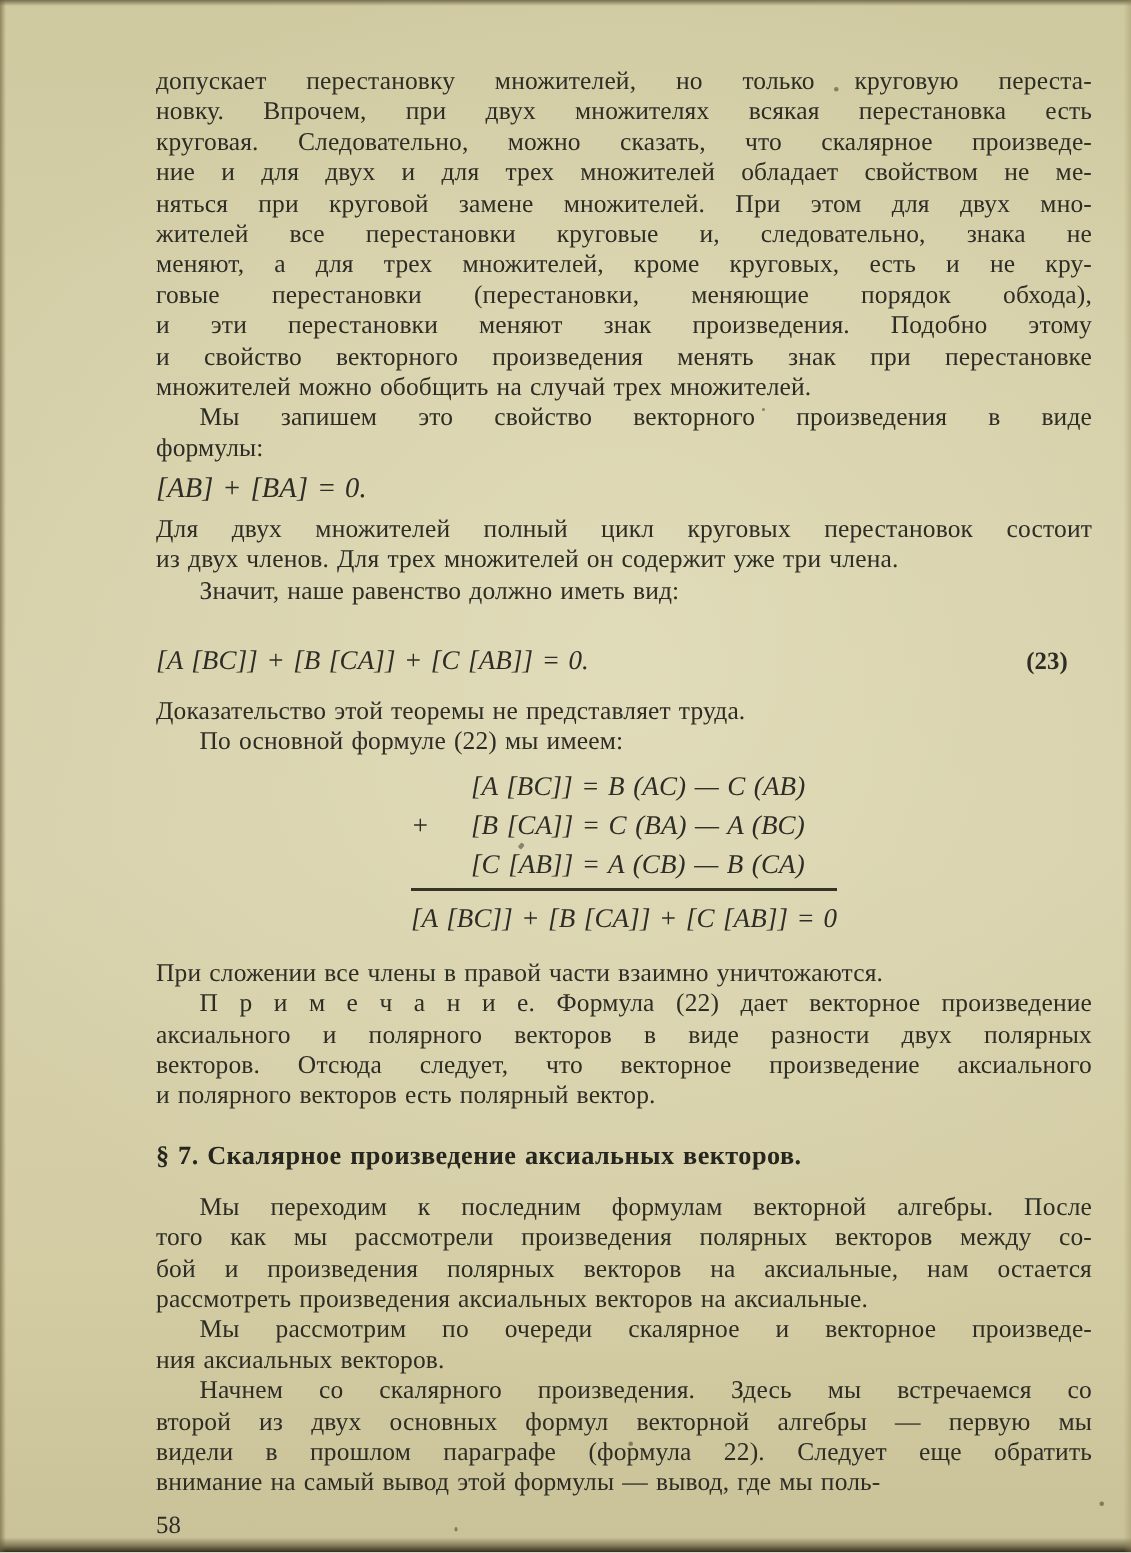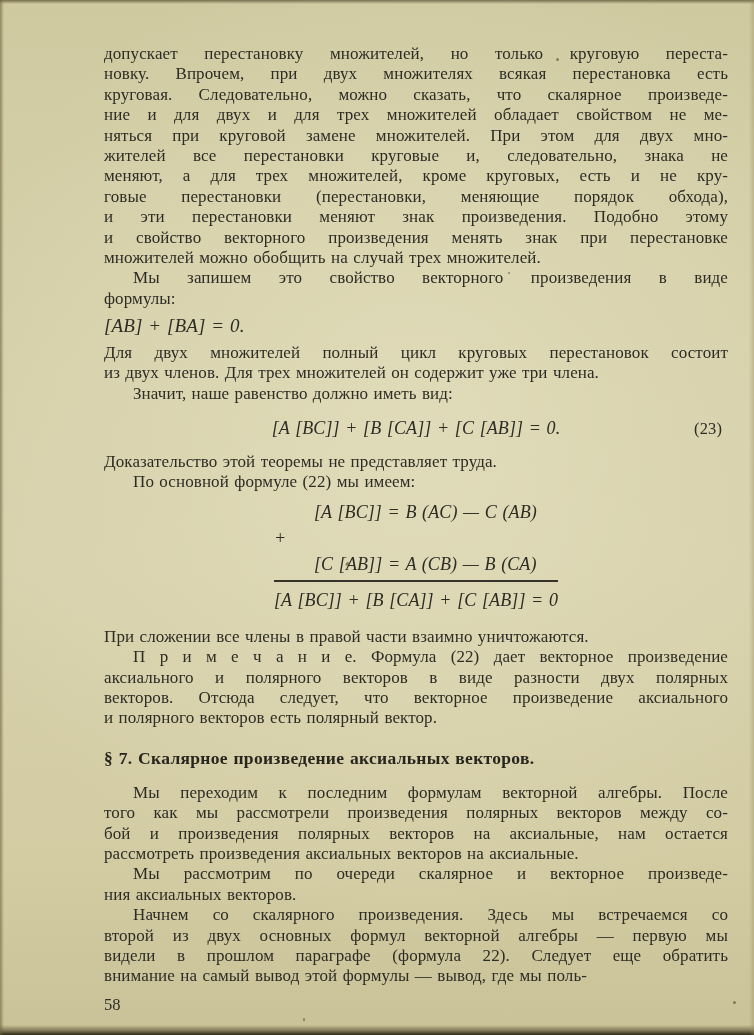--- a/index.html
+++ b/index.html
@@ -57,32 +57,32 @@
   .tline.tlast { text-align-last: left; }
   .tline.tindent { text-indent: 29px; }
 
   .formula {
     font-style: italic;
     font-size: 19px;
     margin: 7px 0 5px 0;
   }
   .formula-row {
     position: relative;
-    margin: 12px 0 12px 0;
-    text-align: center;
+    margin: 24px 0 12px 0;
     font-style: italic;
     font-size: 18px;
     line-height: 24px;
   }
   .eqnum {
     position: absolute;
-    right: 6px;
+    right: 16px;
     top: 1px;
     font-style: normal;
     font-size: 16.5px;
+    font-weight: bold;
   }
   .p-before-formula { margin-top: 6px; }
 
   .derivation-wrap { text-align: center; margin: 6px 0 14px 0; }
   .derivation {
     display: inline-block;
     text-align: left;
     font-style: italic;
     font-size: 18px;
     line-height: 26px;
@@ -164,20 +164,21 @@
       </div>
 
     <div class="derivation-wrap">
       <div class="derivation">
         <div class="drow">
           <span class="dplus"></span>
           <span>[A [BC]] = B (AC) — C (AB)</span>
         </div>
         <div class="drow">
           <span class="dplus">+</span>
+          <span>[B [CA]] = C (BA) — A (BC)</span>
         </div>
         <div class="drow">
           <span class="dplus"></span>
           <span>[C [AB]] = A (CB) — B (CA)</span>
         </div>
         <div class="dsum">[A [BC]] + [B [CA]] + [C [AB]] = 0</div>
       </div>
     </div>
 
     <div class="para">

